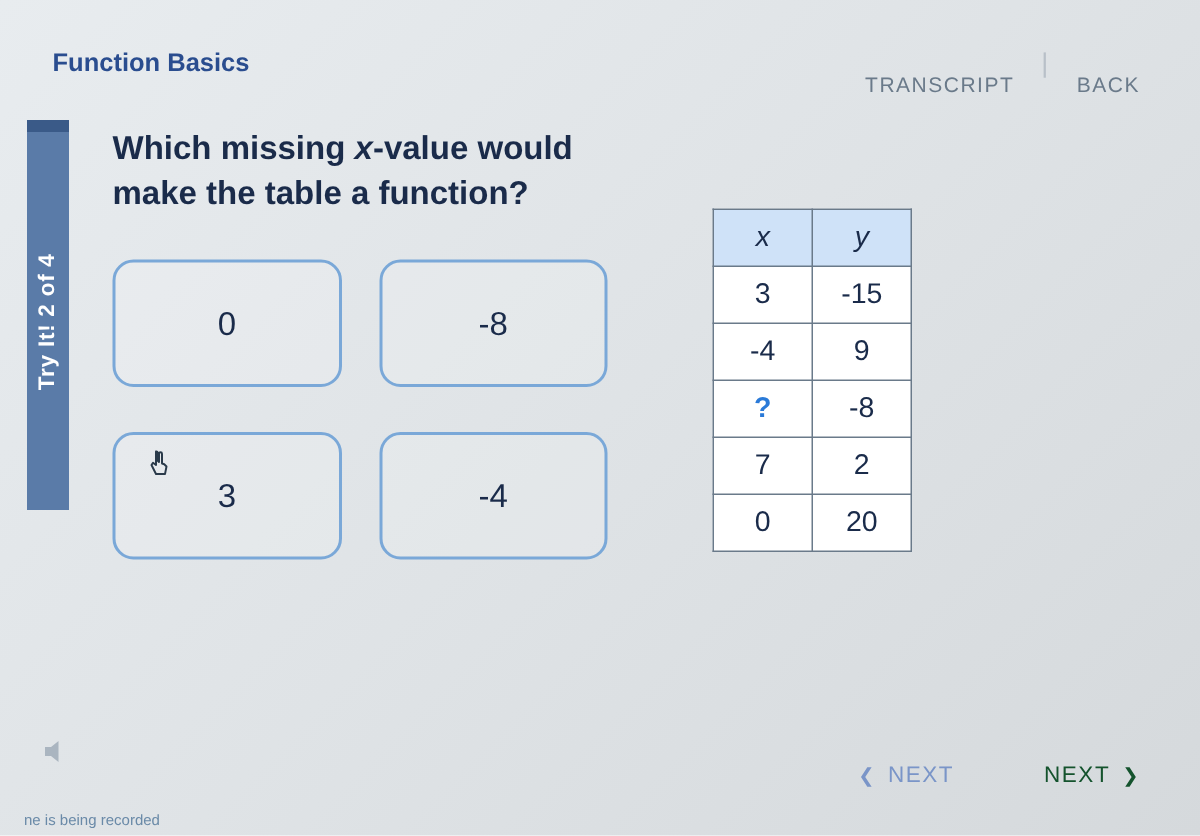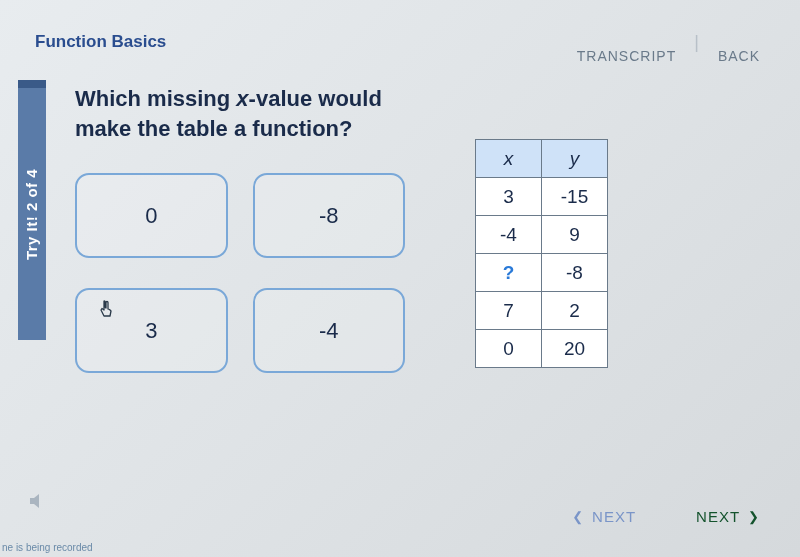--- a/index.html
+++ b/index.html
@@ -134,21 +134,21 @@
     left: 28px;
     color: #aab5c0;
     font-size: 18px;
   }
   .recording {
     position: absolute;
     bottom: 4px;
     left: 0;
     font-size: 10px;
     color: #6a8aa8;
-    padding-left: 2px;
+    padding-left: 16px;
   }
 </style>
 </head>
 <body>
 
 <div class="topbar">
   <div class="title">Function Basics</div>
   <div class="top-right">
     <span class="link">TRANSCRIPT</span>
     <span class="sep">|</span>

